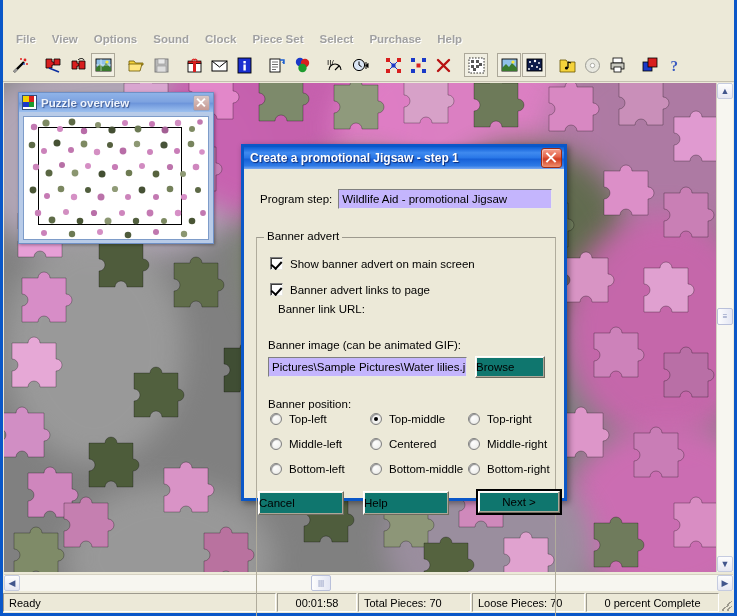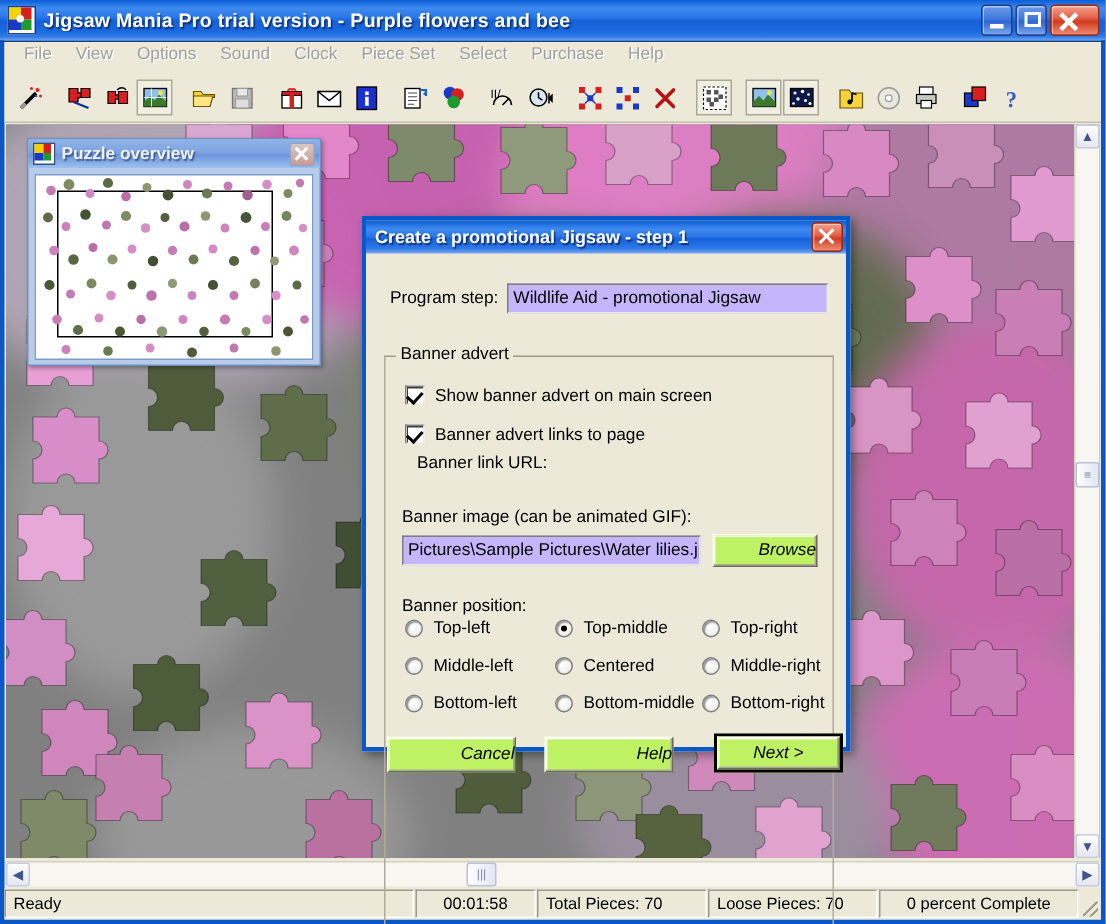--- a/index.html
+++ b/index.html
@@ -100,23 +100,24 @@
   .cbtn.close .x1 { transform: rotate(45deg); }
   .cbtn.close .x2 { transform: rotate(-45deg); }
 
   
   .menubar {
     position: absolute;
     left: 3px; top: 28px;
     width: 680px; height: 21px;
     background: #ece9d8;
     display: flex;
-    align-items: flex-start;
+    align-items: center;
     padding-left: 5px;
     box-sizing: border-box;
+    font-weight: bold;
   }
   .menu-item {
     padding: 2px 8px;
     font-size: 11.5px;
     color: #a0a0a0;
     text-shadow: 1px 1px 0 #ffffff;
     white-space: nowrap;
   }
 
   
@@ -374,71 +375,48 @@
     border:1px solid #808080;
     box-shadow: inset 1px 1px 1px rgba(60,60,60,0.55);
     box-sizing:border-box;
     margin-right:7px; position:relative; flex:0 0 auto;
   }
   .rb.sel::after{
     content:''; position:absolute; left:3px; top:3px;
     width:4px; height:4px; border-radius:50%; background:#000;
   }
   .btn {
-    background:#bef264;
+    background:#0f766e;
     border:1px solid;
     border-color:#ffffff #6d6a5e #6d6a5e #ffffff;
     box-shadow: inset -1px -1px 0 #aca899, inset 1px 1px 0 #f7f6f0;
     box-sizing:border-box;
-    display:flex; align-items:center; justify-content:flex-end;
+    display:flex; align-items:center; justify-content:flex-start;
     font-size:11.5px; color:#000;
     position:absolute;
-    font-style:italic;
   }
   .btn.default {
     border:2px solid #000;
     box-shadow:none;
   }
   .btn.default .inner {
     width:100%; height:100%;
     border:1px solid;
     border-color:#ffffff #6d6a5e #6d6a5e #ffffff;
     box-shadow: inset -1px -1px 0 #aca899, inset 1px 1px 0 #f7f6f0;
     box-sizing:border-box;
     display:flex; align-items:center; justify-content:center;
   }
 </style>
 </head>
 <body>
 
 <div id="app">
   <div class="win-frame"></div>
 
-  <div class="titlebar">
-    <span class="title-icon">
-      <i style="left:0;top:0;width:8px;height:8px;background:#f2d200;"></i>
-      <i style="left:8px;top:0;width:7px;height:8px;background:#d81f1f;"></i>
-      <i style="left:0;top:8px;width:8px;height:7px;background:#1a39c8;"></i>
-      <i style="left:8px;top:8px;width:7px;height:7px;background:#1d9b2e;"></i>
-      <i style="left:5px;top:5px;width:5px;height:5px;background:#ffffff;border-radius:50%;"></i>
-    </span>
-    <span class="title-text">Jigsaw Mania Pro trial version - Purple flowers and bee</span>
-    <span class="caption-btns">
-      <span class="cbtn min">
-          <i class="g"></i>
-        </span>
-      <span class="cbtn max">
-          <i class="g"></i>
-        </span>
-      <span class="cbtn close">
-          <i class="x1"></i>
-          <i class="x2"></i>
-        </span>
-    </span>
-  </div>
 
   <div class="menubar">
     <span class="menu-item">File</span>
     <span class="menu-item">View</span>
     <span class="menu-item">Options</span>
     <span class="menu-item">Sound</span>
     <span class="menu-item">Clock</span>
     <span class="menu-item">Piece Set</span>
     <span class="menu-item">Select</span>
     <span class="menu-item">Purchase</span>

